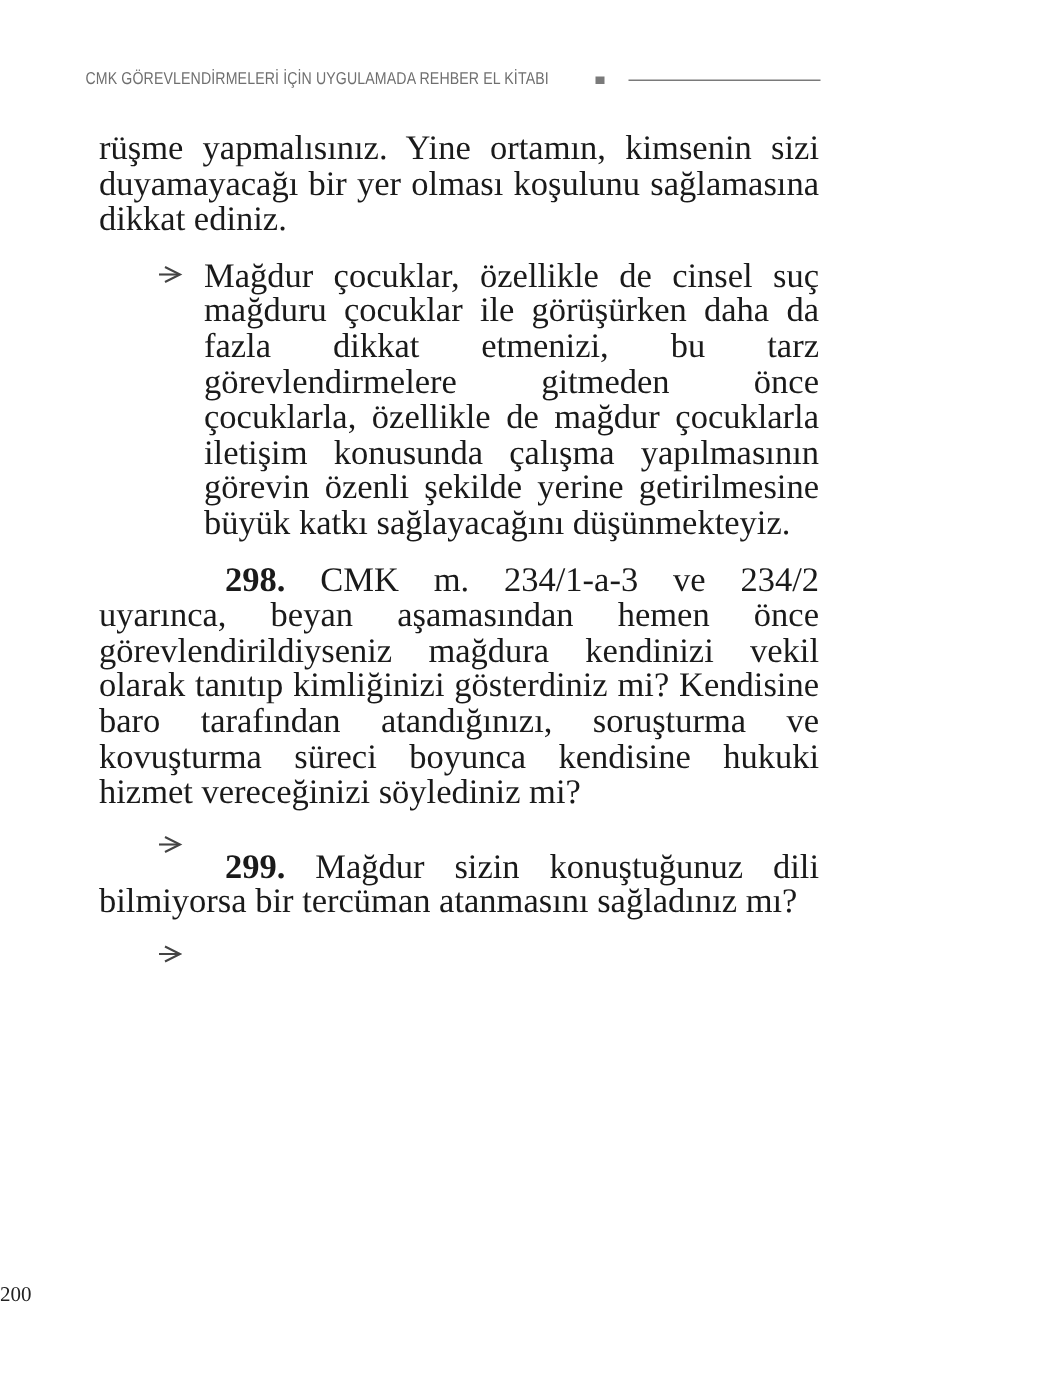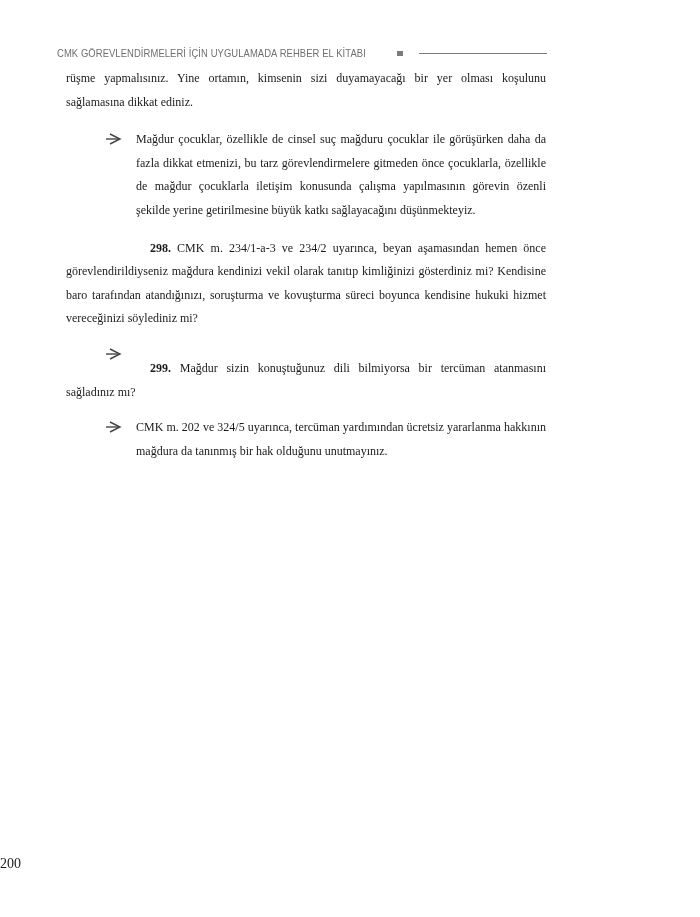--- a/index.html
+++ b/index.html
@@ -45,23 +45,23 @@
     }
     .running-header .rule {
       flex: 1 1 auto;
       height: 1px;
       background: #7a7a7a;
       margin-left: 0;
     }
     .content {
       position: absolute;
       left: 66px;
-      top: 67px;
+      top: 87px;
       width: 480px;
-      font-size: 12px;
+      font-size: 23px;
       line-height: 23.6px;
     }
     .content p {
       margin: 0;
       text-align: justify;
     }
     .cont-block {
       margin-left: 70px;
       text-align: justify;
     }
@@ -136,21 +136,20 @@
 
   <p class="question"><span class="num">299.</span><span> Mağdur sizin konuştuğunuz dili bilmiyorsa bir tercüman atanmasını sağladınız mı?</span></p>
 
   <div class="gap-md"></div>
 
   <div class="bullet">
     <svg class="arrow" viewBox="0 0 16 14">
       <path d="M0 7 H13" stroke="#444" stroke-width="1.4" fill="none"></path>
       <path d="M4 2 L14 7 L4 12" stroke="#444" stroke-width="1.4" fill="none"></path>
     </svg>
-    <p>CMK m. 202 ve 324/5 uyarınca, tercüman yardımından ücretsiz yararlanma hakkının mağdura da tanınmış bir hak olduğunu unutmayınız.</p>
   </div>
 
   <div class="gap-lg"></div>
 
 
 </div>
 
 <div class="page-number">200</div>
 
 </body></html>

